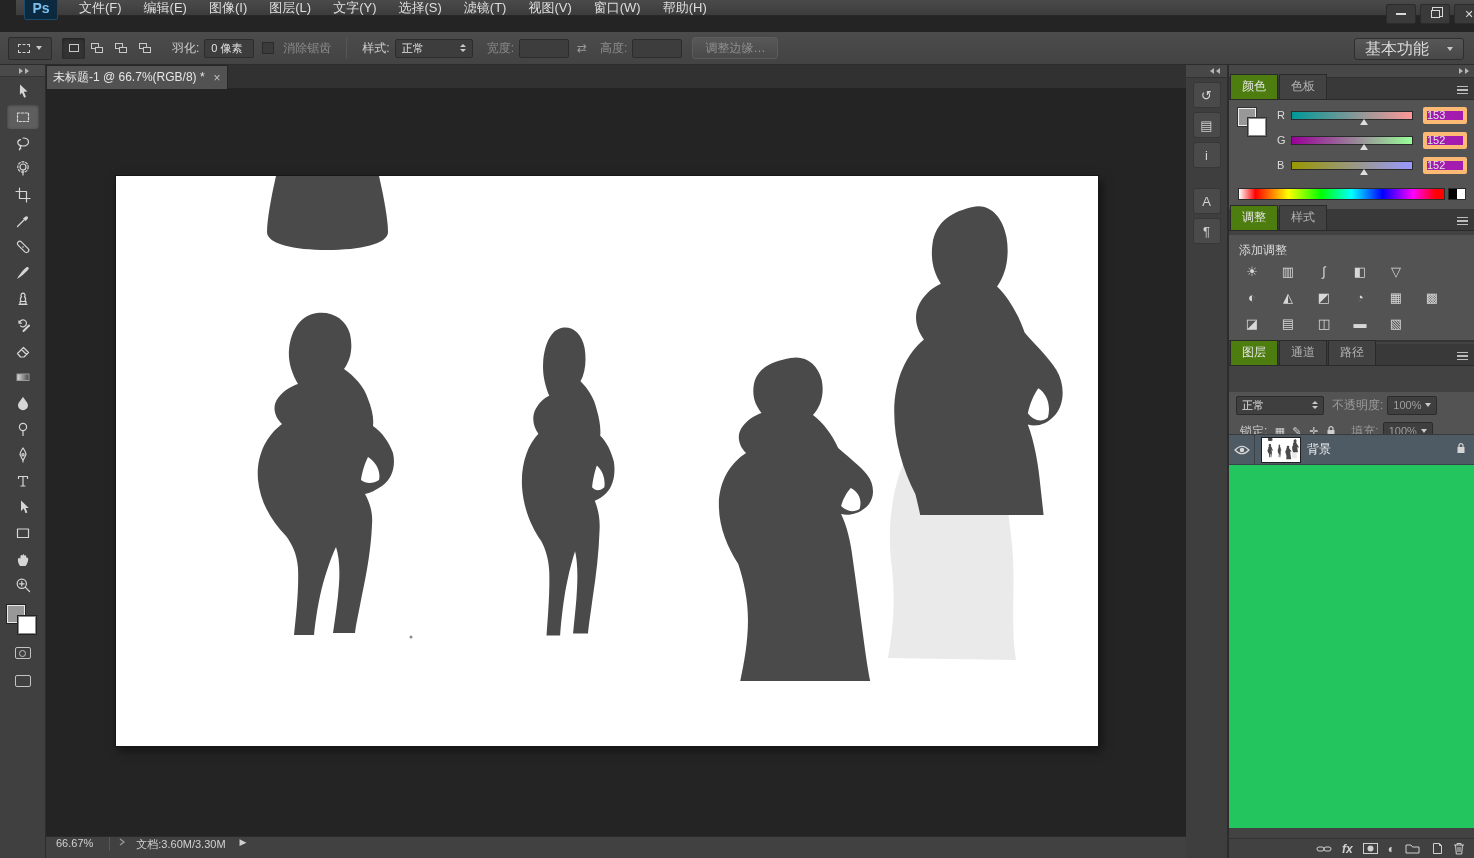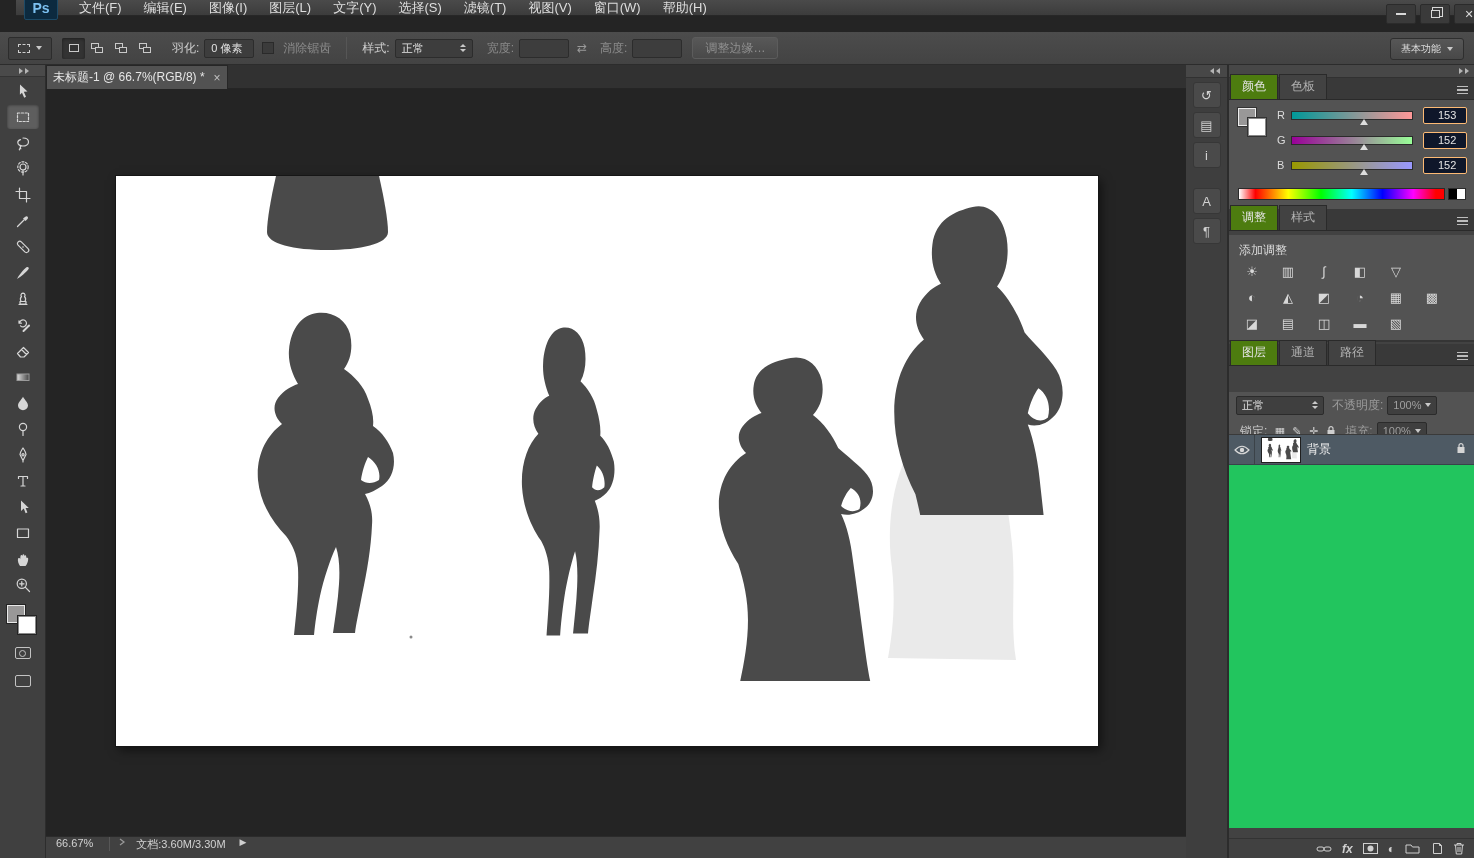--- a/index.html
+++ b/index.html
@@ -44,21 +44,21 @@
               border-radius:2px; margin-right:1px; position:relative; }
   .mode-btn.pressed { background:#333; box-shadow:inset 0 1px 3px #1e1e1e; }
   .sq1 { width:10px; height:8px; border:1px solid #c9c9c9; display:block; }
   .sq2a { width:8px; height:6px; border:1px solid #c9c9c9; display:block; position:absolute; left:5px; top:5px; }
   .sq2b { width:8px; height:6px; border:1px solid #c9c9c9; display:block; position:absolute; left:9px; top:9px; background:#434343; }
   .checkbox { width:12px; height:12px; background:#3b3b3b; border:1px solid #2a2a2a; display:inline-block; margin:0 4px 0 8px; vertical-align:-2px; }
   .opt-btn { height:22px; padding:0 12px; border:1px solid #5c5c5c; border-radius:3px; color:#909090;
              background:linear-gradient(#585858,#494949); font-size:12px; display:inline-flex; align-items:center; margin-left:10px; }
   #workspace-btn { position:absolute; right:10px; top:38px; height:22px; padding:0 10px; color:#dcdcdc;
                    background:linear-gradient(#575757,#484848); border:1px solid #2e2e2e; border-radius:3px;
-                   display:flex; align-items:center; font-size:10px; }
+                   display:flex; align-items:center; font-size:16px;gap:12px; }
 
   
   #toolbar { left:0; top:65px; width:46px; height:793px; background:#404040; border-right:1px solid #2d2d2d; }
   #toolbar-header { height:12px; background:#4a4a4a; border-bottom:1px solid #343434; display:flex; align-items:center; justify-content:center; }
   .chev { width:0; height:0; border-top:3px solid transparent; border-bottom:3px solid transparent; display:inline-block; }
   .chev.r { border-left:4px solid #b5b5b5; margin-left:2px; }
   .chev.l { border-right:4px solid #b5b5b5; margin-right:2px; }
   .tool { width:32px; height:25px; margin:1px auto; display:flex; align-items:center; justify-content:center; border-radius:3px; }
   .tool.selected { background:#5e5e5e; box-shadow:inset 0 1px 3px rgba(0,0,0,.45); }
   .ticon { stroke:#d6d6d6; fill:none; stroke-width:1.2; stroke-linecap:round; stroke-linejoin:round; }
@@ -105,22 +105,22 @@
 
   
   #color-swatch-widget { position:absolute; left:9px; top:8px; width:30px; height:30px; }
   #color-fg { position:absolute; left:0; top:0; width:18px; height:18px; background:#999898; border:1px solid #ededed; outline:1px solid #333; }
   #color-bg { position:absolute; left:10px; top:10px; width:18px; height:18px; background:#fff; border:1px solid #888; outline:1px solid #333; }
   .chan-row { position:absolute; left:48px; right:8px; height:20px; display:flex; align-items:center; }
   .chan-label { width:14px; color:#dcdcdc; font-size:11px; }
   .chan-track { flex:1; height:9px; border:1px solid #2b2b2b; position:relative; margin-right:10px; }
   .chan-thumb { position:absolute; left:60%; bottom:-6px; width:0; height:0; margin-left:-4px;
                 border-left:4px solid transparent; border-right:4px solid transparent; border-bottom:6px solid #dedede; }
-  .chan-value { width:44px; height:17px; background:#0f172a; border:1px solid #fdba74; border-radius:2px;
-                color:#e4e4e4; font-size:11px; display:flex; align-items:center; padding-left:14px; }
+  .chan-value { width:44px; height:17px; background:#a21caf; border:4px solid #fdba74; border-radius:2px;
+                color:#e4e4e4; font-size:11px; display:flex; align-items:center; padding-left:0; }
   #spectrum { position:absolute; left:9px; right:30px; bottom:9px; height:12px; border:1px solid #2b2b2b;
               background:linear-gradient(to right,#ffffff 0%,#ff0000 8%,#ffff00 24%,#00ff00 40%,#00ffff 55%,#0000ff 70%,#ff00ff 85%,#ff0000 96%); }
   #spectrum-bw { position:absolute; right:9px; bottom:9px; width:18px; height:12px; border:1px solid #2b2b2b; display:flex; }
   #spectrum-bw i { flex:1; display:block; } #spectrum-bw i.b { background:#000; } #spectrum-bw i.w { background:#fff; }
 
   
   .adj-title { position:absolute; left:10px; top:7px; color:#dadada; font-size:12px; }
   .adj-row { position:absolute; left:8px; right:6px; height:22px; display:flex; gap:6px; }
   .adj-icon { width:30px; height:20px; color:#d8d8d8; font-size:13px; display:flex; align-items:center; justify-content:center; border-radius:2px; }
 
@@ -525,21 +525,21 @@
     <span class="llabel">锁定:</span>
     <span class="lock-icon">▦</span>
     <span class="lock-icon">✎</span>
     <span class="lock-icon">✛</span>
     <span class="lock-icon">
         <svg width="10" height="12">
           <rect x="1.5" y="5" width="7" height="6" fill="#cfcfcf"></rect>
           <path d="M3,5 V3.6 A2,2 0 0 1 7,3.6 V5" stroke="#cfcfcf" fill="none" stroke-width="1.2"></path>
         </svg>
       </span>
-    <span class="llabel dim" style="margin-left:6px">填充:</span>
+    <span class="llabel dim" style="margin-left:12px">填充:</span>
     <span class="lselect" style="width:50px;color:#9f9f9f">
       <span>100%</span>
       <span class="dd-arrow" style="margin-left:auto"></span>
     </span>
   </div>
 
   <div id="layer-list">
     <div class="layer-row">
       <span class="eye-well">
         <svg width="16" height="10">

